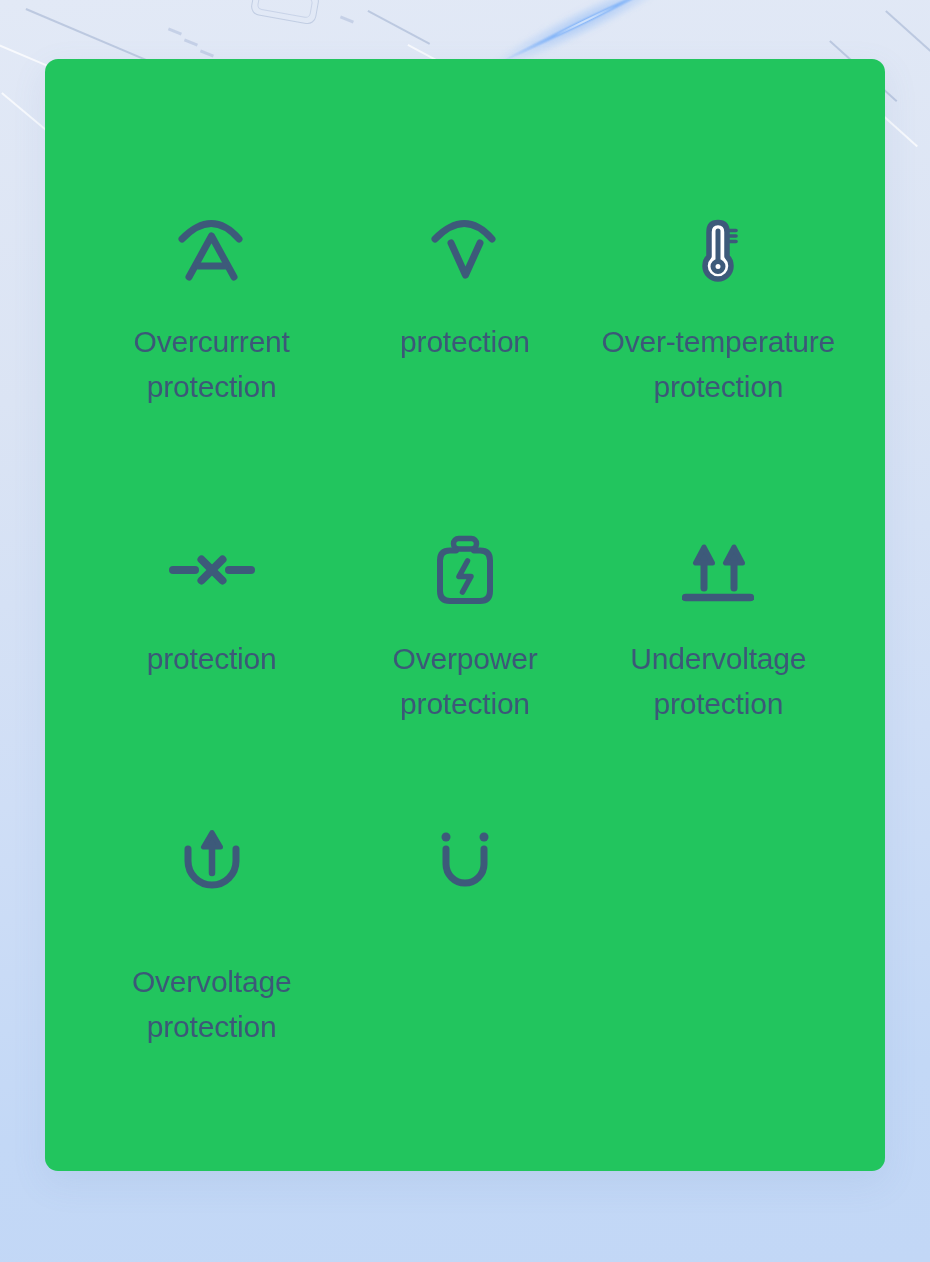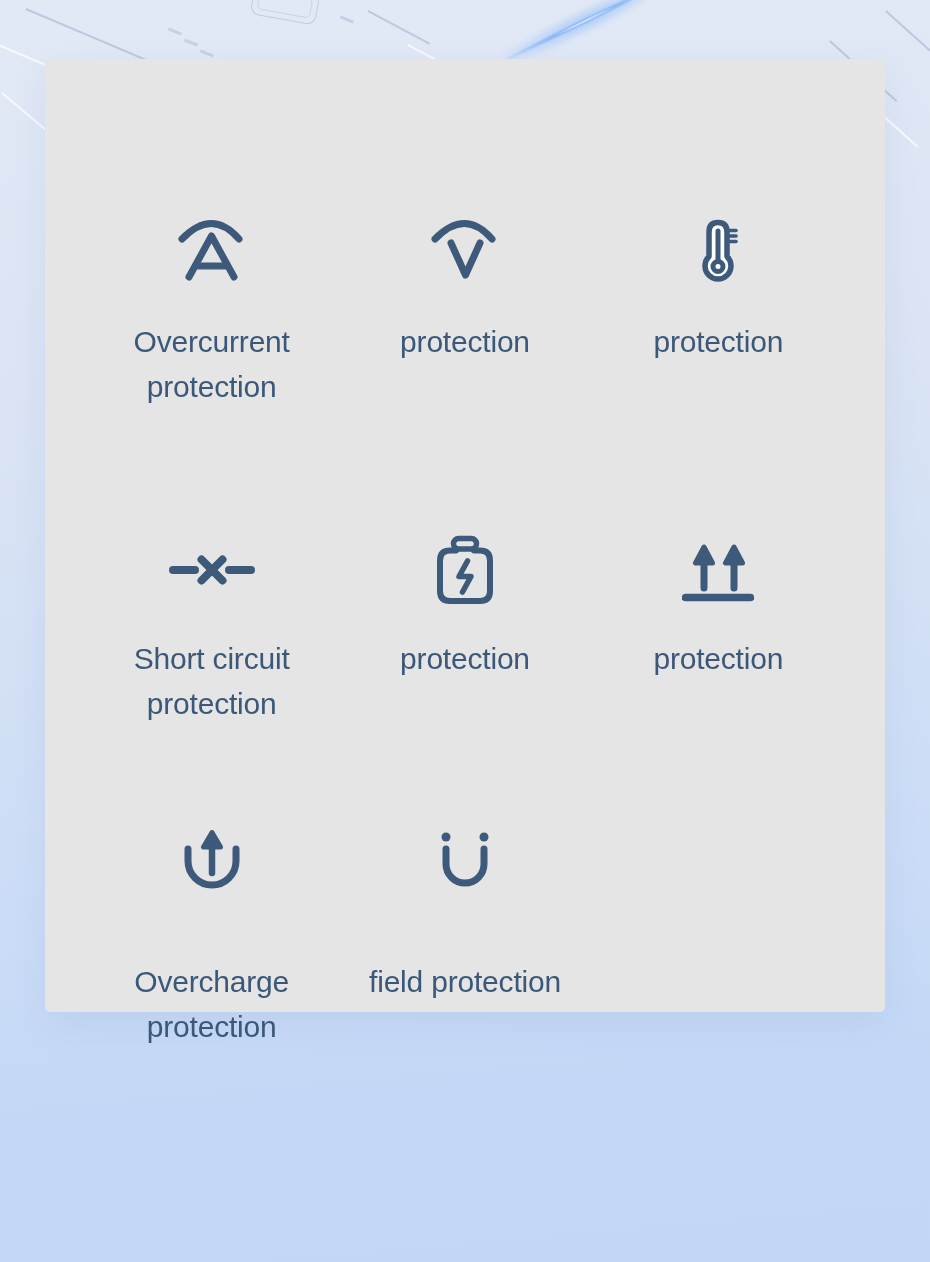--- a/index.html
+++ b/index.html
@@ -45,22 +45,22 @@
   .streak-core {
     position: absolute; left: 497px; top: 18px; width: 176px; height: 6px;
     transform: rotate(154deg); border-radius: 3px;
     background: radial-gradient(ellipse at center, rgba(255,255,255,0.95) 0%, rgba(130,180,248,0.9) 30%, rgba(140,185,250,0.35) 60%, rgba(150,190,250,0) 78%);
     filter: blur(0.4px);
   }
 
   
   .card {
     position: absolute; left: 45px; top: 59px;
-    width: 840px; height: 953px;
-    background: #e5e5e5; border-radius: 5px;
+    width: 840px; height: 1112px;
+    background: #22c55e; border-radius: 13px;
     box-shadow: 0 12px 34px rgba(110,140,190,0.12);
   }
   .content { padding: 158px 40px 0 40px; }
   .row {
     display: grid; grid-template-columns: repeat(3, 1fr);
   }
   .row.r1 { height: 317px; }
   .row.r2 { height: 293px; }
   .cell {
     display: flex; flex-direction: column; align-items: center;
@@ -135,99 +135,100 @@
           <svg width="72" height="72" viewBox="0 0 72 72" fill="none" stroke="#3d5a7a" stroke-linecap="round" stroke-linejoin="round">
             <path d="M46.5,13.5 h7.5" stroke-width="3.6"></path>
             <path d="M46.5,19 h7.5" stroke-width="3.6"></path>
             <path d="M46.5,24.5 h7.5" stroke-width="3.6"></path>
             <path d="M27,39.6 V15 Q27,5.5 36,5.5 Q45,5.5 45,15 V39.6 A13,13 0 1 1 27,39.6 Z" stroke-width="5.5" fill="#ffffff"></path>
             <path d="M36,14 V42" stroke-width="5"></path>
             <circle cx="36" cy="49.5" r="5" stroke-width="5" fill="#ffffff"></circle>
           </svg>
         </div>
         <div class="label">
+          <span class="line">Over-temperature</span>
           <span class="line">protection</span>
         </div>
       </div>
 
     </div>
 
     <div class="row r2">
 
       <div class="cell">
         <div class="icon-wrap">
           <svg width="88" height="72" viewBox="0 0 88 72" fill="none" stroke="#3d5a7a" stroke-width="8" stroke-linecap="round">
             <path d="M5,36 H27"></path>
             <path d="M33.5,25.5 L54.5,46.5"></path>
             <path d="M54.5,25.5 L33.5,46.5"></path>
             <path d="M61,36 H83"></path>
           </svg>
         </div>
         <div class="label">
-          <span class="line">Short circuit</span>
           <span class="line">protection</span>
         </div>
       </div>
 
       <div class="cell">
         <div class="icon-wrap">
           <svg width="72" height="72" viewBox="0 0 72 72" fill="none" stroke="#3d5a7a" stroke-linecap="round" stroke-linejoin="round">
             <rect x="24.5" y="4.5" width="23" height="10.5" rx="5.25" stroke-width="5.5"></rect>
             <path d="M27,16.5 H21 Q11,16.5 11,26.5 V57 Q11,67 21,67 H51 Q61,67 61,57 V26.5 Q61,16.5 51,16.5 H45" stroke-width="6"></path>
             <path d="M38.5,27 L30,42.5 H42 L33.5,58" stroke-width="5.5"></path>
           </svg>
         </div>
         <div class="label">
+          <span class="line">Overpower</span>
           <span class="line">protection</span>
         </div>
       </div>
 
       <div class="cell">
         <div class="icon-wrap">
           <svg width="72" height="72" viewBox="0 0 72 72" fill="none" stroke="#3d5a7a" stroke-linecap="round" stroke-linejoin="round">
             <path d="M22,54 V30" stroke-width="7"></path>
             <polygon points="22,13 13.5,29 30.5,29" fill="#3d5a7a" stroke-width="5"></polygon>
             <path d="M52,54 V30" stroke-width="7"></path>
             <polygon points="52,13 43.5,29 60.5,29" fill="#3d5a7a" stroke-width="5"></polygon>
             <path d="M3.5,63.5 H68.5" stroke-width="7.5"></path>
           </svg>
         </div>
         <div class="label">
+          <span class="line">Undervoltage</span>
           <span class="line">protection</span>
         </div>
       </div>
 
     </div>
 
     <div class="row r3">
 
       <div class="cell">
         <div class="icon-wrap">
           <svg width="72" height="72" viewBox="0 0 72 72" fill="none" stroke="#3d5a7a" stroke-linecap="round" stroke-linejoin="round">
             <path d="M12,22 V34 A24,24 0 0 0 60,34 V22" stroke-width="7"></path>
             <path d="M36,46 V19" stroke-width="6.5"></path>
             <polygon points="36,5.5 27.5,20 44.5,20" fill="#3d5a7a" stroke-width="5"></polygon>
           </svg>
         </div>
         <div class="label">
-          <span class="line">Overcharge</span>
+          <span class="line">Overvoltage</span>
           <span class="line">protection</span>
         </div>
       </div>
 
 
       <div class="cell">
         <div class="icon-wrap">
           <svg width="72" height="72" viewBox="0 0 72 72" fill="none" stroke="#3d5a7a" stroke-linecap="round" stroke-linejoin="round">
             <circle cx="17" cy="10" r="4.5" fill="#3d5a7a" stroke="none"></circle>
             <circle cx="55" cy="10" r="4.5" fill="#3d5a7a" stroke="none"></circle>
             <path d="M17,22 V37 A19,19 0 0 0 55,37 V22" stroke-width="7"></path>
           </svg>
         </div>
         <div class="label">
-          <span class="line">field protection</span>
         </div>
       </div>
 
     </div>
 
   </div>
 </section>
 
 </body></html>

